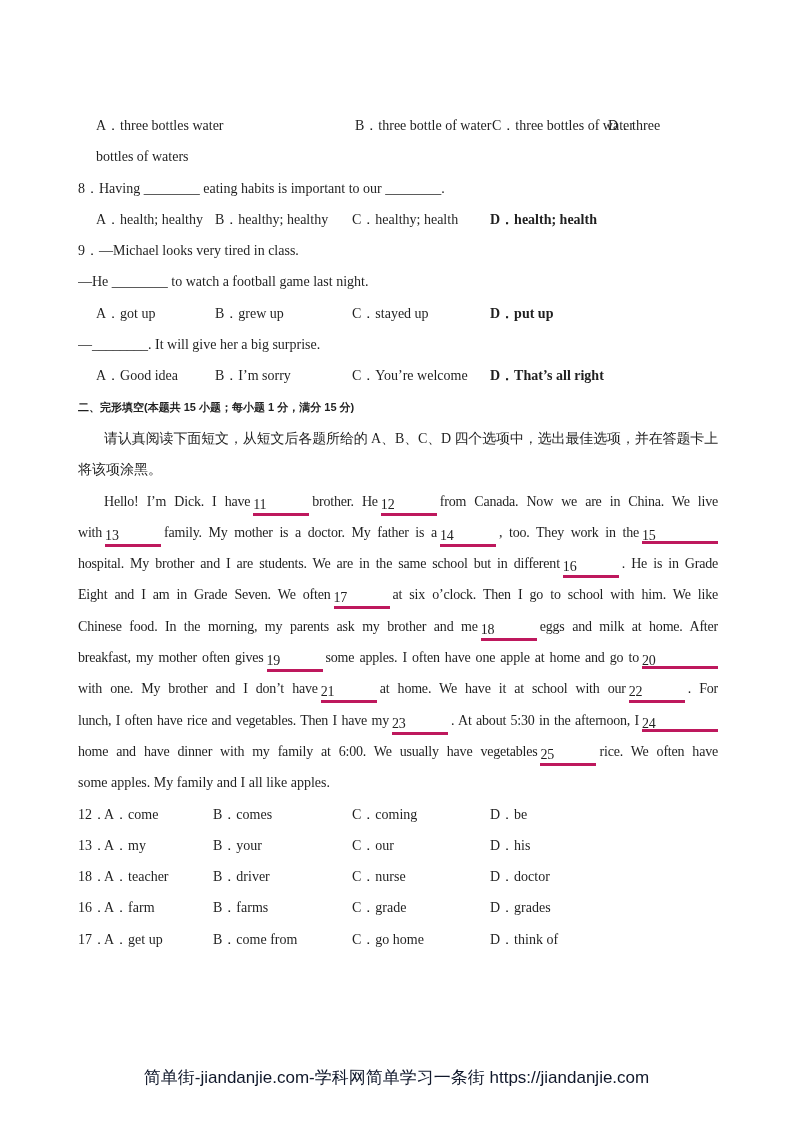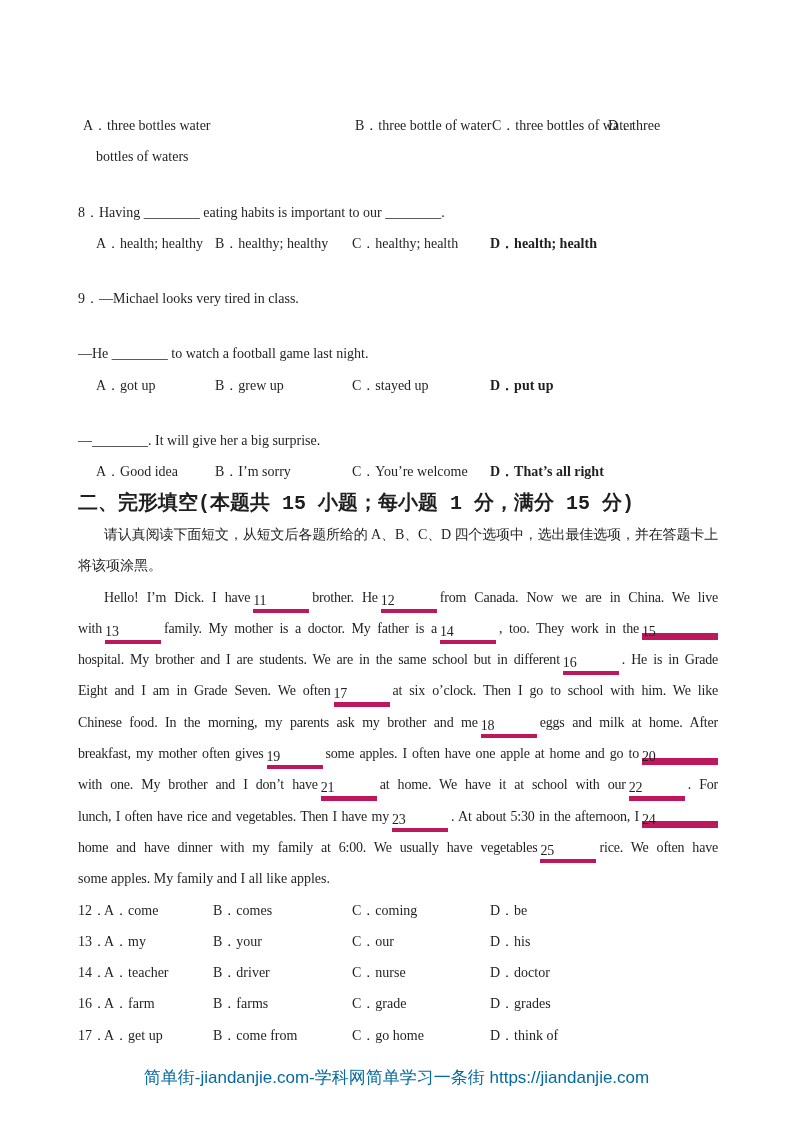--- a/index.html
+++ b/index.html
@@ -26,69 +26,69 @@
     overflow: hidden;
     white-space: nowrap;
   }
   .abs { position: absolute; top: 0; }
   
   .col-a { left: 18px; }
   .col-b { left: 137px; }
   .col-c { left: 274px; }
   .col-d { left: 412px; font-weight: bold; }
   
-  .q7-a { left: 5px; }
+  .q7-a { left: 18px; }
   .q7-b { left: 277px; }
   .q7-c { left: 414px; }
   .q7-d { left: 530px; }
   
   .mcq-n { left: 0; }
   .mcq-a { left: 26px; }
   .mcq-b { left: 135px; }
   .mcq-c { left: 274px; }
   .mcq-d { left: 412px; }
   .indent1 { padding-left: 18px; }
-  .stem { padding-left: 0; margin-top: 24px; }
+  .stem { padding-left: 0; }
   .section-header {
     font-weight: bold;
-    font-size: 20px;
-    font-family: Liberation Mono, monospace;
+    font-size: 11px;
+    font-family: Liberation Sans, sans-serif;
   }
   .just {
     text-align: justify;
     text-align-last: justify;
     white-space: normal;
     letter-spacing: -0.2px;
   }
   .first-indent { text-indent: 26px; }
   .pline .blank {
     display: inline-block;
     width: 56px;
     height: 17px;
     line-height: 17px;
-    border-bottom: 7px solid #be185d;
+    border-bottom: 3px solid #be185d;
     text-align: center;
     vertical-align: -3px;
     margin: 0 3px;
     text-indent: 0;
   }
   .pline .blank.end {
     width: 76px;
     text-align: center;
     padding-right: 5px;
     margin-right: 0;
     box-sizing: border-box;
   }
   .footer {
     position: absolute;
     left: 0;
     top: 1064px;
     width: 793px;
     text-align: center;
-    color: #0369a1;
+    color: #0f172a;
     font-family: "Liberation Sans", "DejaVu Sans", sans-serif;
     font-size: 17px;
     line-height: 28px;
   }
 </style>
 </head>
 <body>
 
 <div class="page">
   <div class="content">
@@ -167,21 +167,21 @@
       <span class="abs mcq-d">D．be</span>
     </div>
     <div class="line">
       <span class="abs mcq-n">13．</span>
       <span class="abs mcq-a">A．my</span>
       <span class="abs mcq-b">B．your</span>
       <span class="abs mcq-c">C．our</span>
       <span class="abs mcq-d">D．his</span>
     </div>
     <div class="line">
-      <span class="abs mcq-n">14．</span>
+      <span class="abs mcq-n">18．</span>
       <span class="abs mcq-a">A．teacher</span>
       <span class="abs mcq-b">B．driver</span>
       <span class="abs mcq-c">C．nurse</span>
       <span class="abs mcq-d">D．doctor</span>
     </div>
     <div class="line">
       <span class="abs mcq-n">16．</span>
       <span class="abs mcq-a">A．farm</span>
       <span class="abs mcq-b">B．farms</span>
       <span class="abs mcq-c">C．grade</span>

